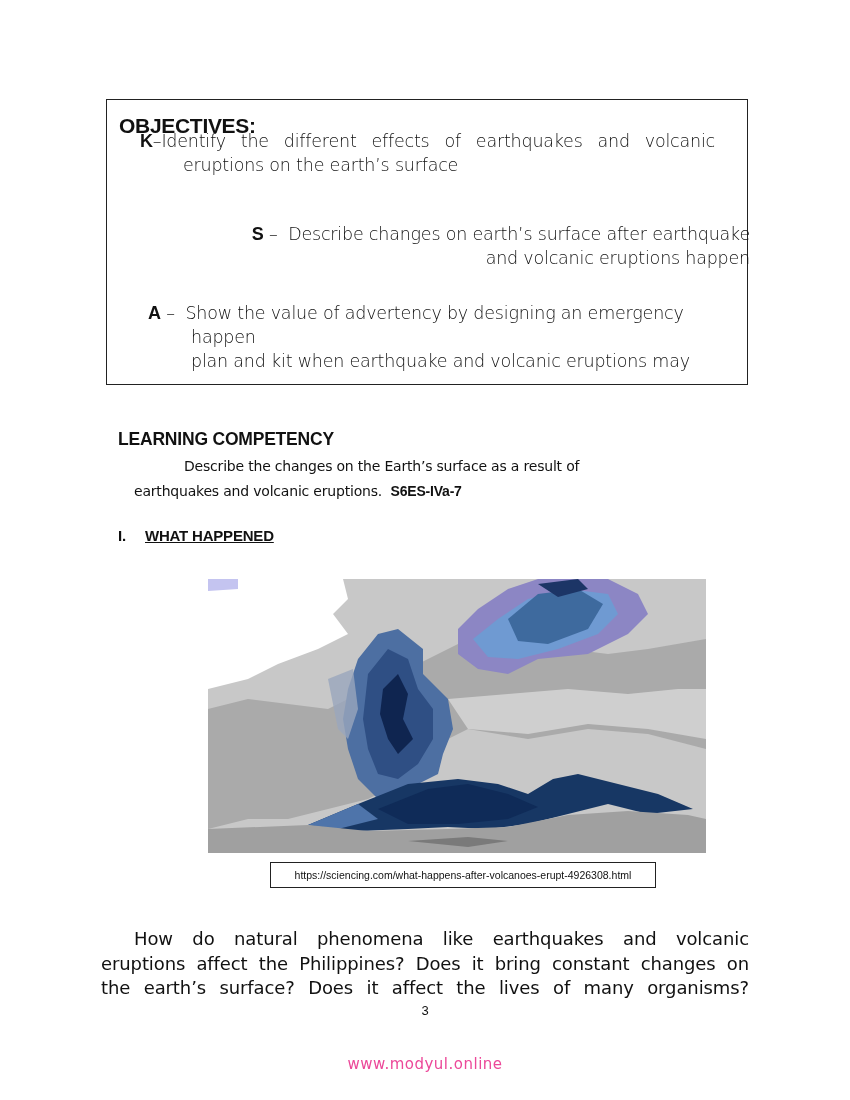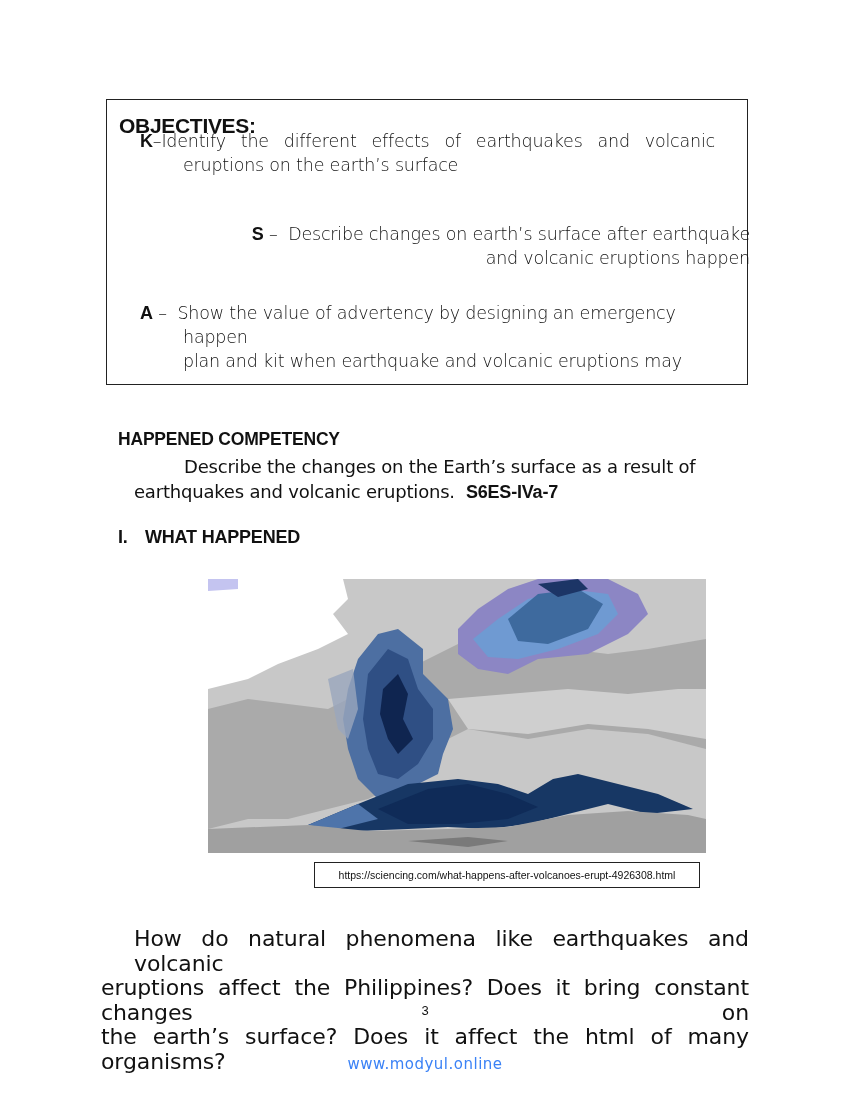--- a/index.html
+++ b/index.html
@@ -11,47 +11,47 @@
              border: 1.5px solid #222; box-sizing: border-box; }
   .obj-title { position: absolute; left: 12px; top: 14px; font-family: "Liberation Sans", sans-serif;
                font-weight: bold; font-size: 21px; letter-spacing: -0.3px; }
   .obj-item { position: absolute; left: 33px; font-size: 17.5px; line-height: 24px;
               font-family: "DejaVu Sans", sans-serif; font-weight: 300; letter-spacing: -0.2px; }
   .obj-item .letter { font-family: "Liberation Sans", sans-serif; font-weight: bold; font-size: 18px; }
   .obj-item .dash { display: inline-block; }
   .obj-item .cont { display: block; padding-left: 43px; }
   .k-item { top: 29px; width: 610px; }
   .s-item { top: 122px; width: 610px; text-align: right; }
-  .a-item { top: 201px; width: 610px; }
+  .a-item { top: 201px; width: 610px; margin-left: 8px; }
   .justify { text-align: justify; text-align-last: justify; }
 
   .lc-title { position: absolute; left: 118px; top: 429px; font-family: "Liberation Sans", sans-serif;
               font-weight: bold; font-size: 17.5px; letter-spacing: -0.2px; }
-  .lc-text { position: absolute; left: 134px; top: 454px; width: 600px; font-size: 18px;
+  .lc-text { position: absolute; left: 134px; top: 454px; width: 600px; font-size: 14px;
              line-height: 25px; letter-spacing: -0.2px; }
   .lc-text .indent { padding-left: 50px; }
   .lc-code { font-family: "Liberation Sans", sans-serif; font-weight: bold; }
 
   .sec-title { position: absolute; left: 118px; top: 527px; font-family: "Liberation Sans", sans-serif;
-               font-weight: bold; font-size: 18px; letter-spacing: -0.2px; }
+               font-weight: bold; font-size: 15px; letter-spacing: -0.2px; text-decoration: underline; }
   .sec-title .num { display: inline-block; width: 27px; }
 
   .photo { position: absolute; left: 208px; top: 579px; width: 498px; height: 274px; overflow: hidden;
            background: #c9c9c9; }
   .caption-box { position: absolute; left: 270px; top: 862px; width: 386px; height: 26px;
                  border: 1px solid #222; box-sizing: border-box; display: flex; align-items: center;
-                 justify-content: center; font-family: "Liberation Sans", sans-serif; font-size: 10.5px; margin-left: 44px; }
+                 justify-content: center; font-family: "Liberation Sans", sans-serif; font-size: 10.5px; }
 
-  .para { position: absolute; left: 101px; top: 927px; width: 648px; font-size: 22px; line-height: 24.5px;
+  .para { position: absolute; left: 101px; top: 927px; width: 648px; font-size: 18px; line-height: 24.5px;
           letter-spacing: -0.1px; text-align: justify; text-align-last: justify; }
   .para .indent { padding-left: 33px; }
   .page-num { position: absolute; left: 0; width: 850px; top: 1003px; text-align: center;
               font-family: "Liberation Sans", sans-serif; font-size: 13px; }
   .watermark { position: absolute; left: 0; width: 850px; top: 1055px; text-align: center;
-               font-family: "DejaVu Sans", sans-serif; font-size: 15px; color: #3b82f6; letter-spacing: 0.5px; }
+               font-family: "DejaVu Sans", sans-serif; font-size: 15px; color: #ec4899; letter-spacing: 0.5px; }
 </style>
 </head>
 <body>
 
 <div class="page">
 
   <div class="obj-box">
     <div class="obj-title">OBJECTIVES:</div>
 
     <div class="obj-item k-item">
@@ -70,21 +70,21 @@
 
     <div class="obj-item a-item">
       <div>
         <span class="letter">A</span><span class="dash" style="white-space:pre"> –  </span><span>Show the value of advertency by designing an emergency</span>
       </div>
       <span class="cont">happen</span>
       <span class="cont">plan and kit when earthquake and volcanic eruptions may</span>
     </div>
   </div>
 
-  <div class="lc-title">HAPPENED COMPETENCY</div>
+  <div class="lc-title">LEARNING COMPETENCY</div>
   <div class="lc-text">
     <div class="indent">Describe the changes on the Earth’s surface as a result of</div>
     <div><span>earthquakes and volcanic eruptions.</span>&nbsp; <span class="lc-code">S6ES-IVa-7</span></div>
   </div>
 
   <div class="sec-title">
     <span class="num">I.</span><span>WHAT HAPPENED</span>
   </div>
 
   <div class="photo">
@@ -116,18 +116,18 @@
     </svg>
   </div>
 
   <div class="caption-box">
     <span>https://sciencing.com/what-happens-after-volcanoes-erupt-4926308.html</span>
   </div>
 
   <div class="para">
     <div class="indent">How do natural phenomena like earthquakes and volcanic</div>
     <div>eruptions affect the Philippines? Does it bring constant changes on</div>
-    <div>the earth’s surface? Does it affect the html of many organisms?</div>
+    <div>the earth’s surface? Does it affect the lives of many organisms?</div>
   </div>
 
   <div class="page-num">3</div>
   <div class="watermark">www.modyul.online</div>
 </div>
 
 </body></html>

